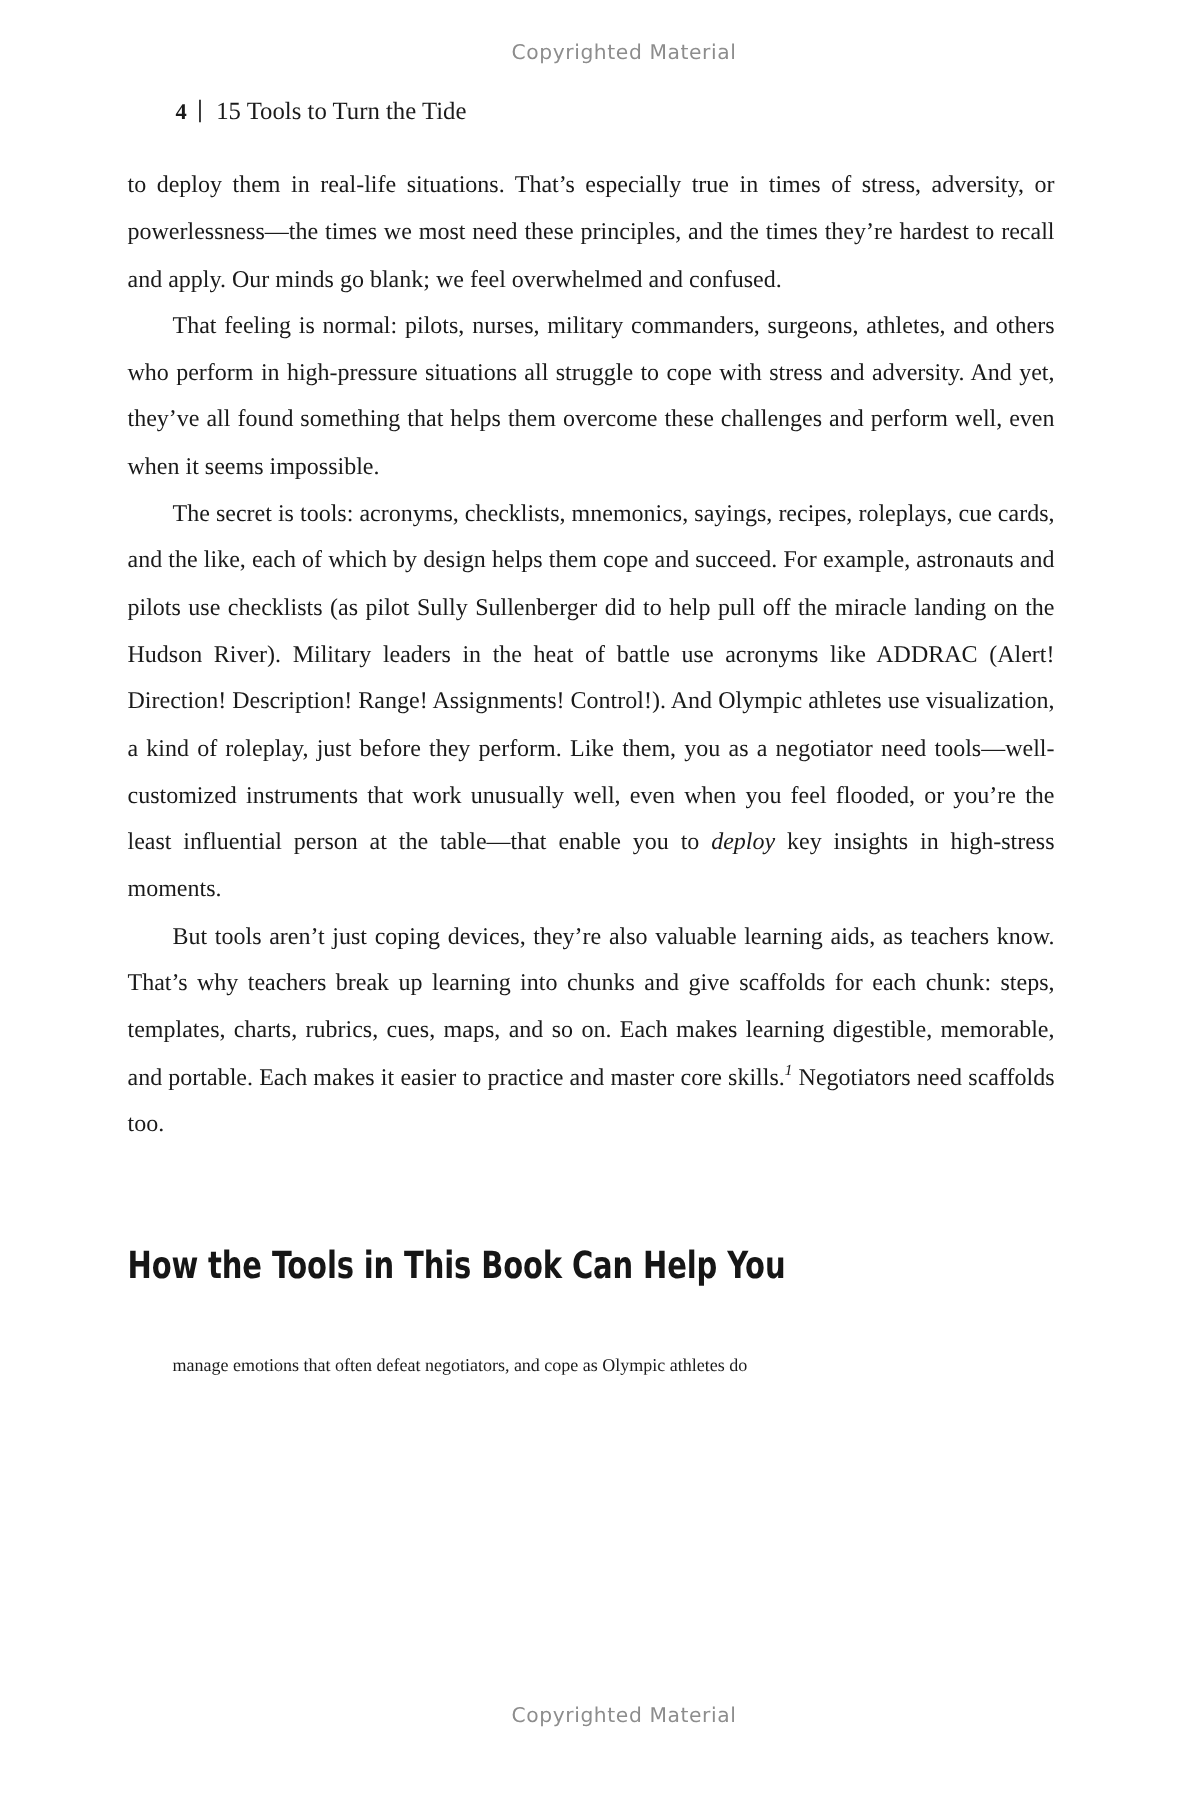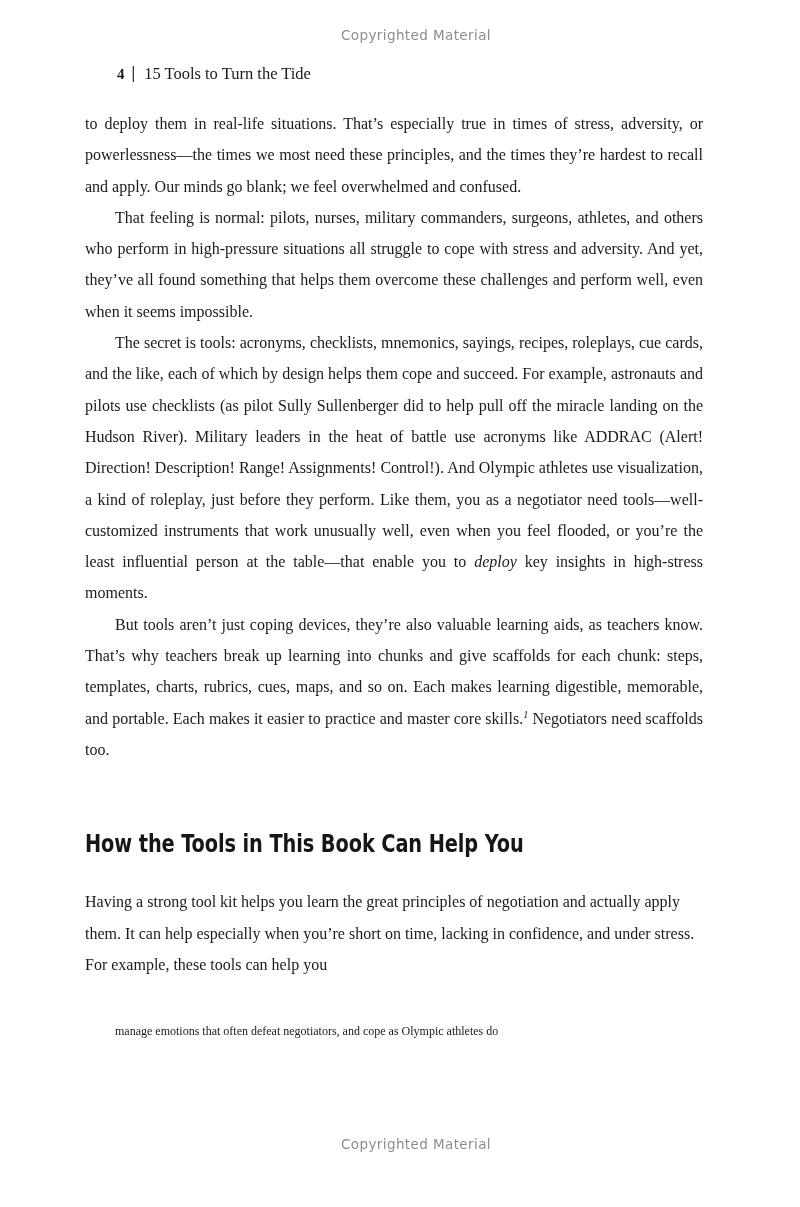--- a/index.html
+++ b/index.html
@@ -154,21 +154,20 @@
     <p class="body indent">That feeling is normal: pilots, nurses, military commanders, surgeons, athletes, and others who perform in high-pressure situations all struggle to cope with stress and adversity. And yet, they’ve all found something that helps them overcome these challenges and perform well, even when it seems impossible.</p>
 
     <p class="body indent"><span>The secret is tools: acronyms, checklists, mnemonics, sayings, recipes, roleplays, cue cards, and the like, each of which by design helps them cope and succeed. For example, astronauts and pilots use checklists (as pilot Sully Sullenberger did to help pull off the miracle landing on the Hudson River). Military leaders in the heat of battle use acronyms like ADDRAC (Alert! Direction! Description! Range! Assignments! Control!). And Olympic athletes use visualization, a kind of roleplay, just before they perform. Like them, you as a negotiator need tools—well-customized instruments that work unusually well, even when you feel flooded, or you’re the least influential person at the table—that enable you to </span><em>deploy</em><span> key insights in high-stress moments.</span></p>
 
     <p class="body indent"><span>But tools aren’t just coping devices, they’re also valuable learning aids, as teachers know. That’s why teachers break up learning into chunks and give scaffolds for each chunk: steps, templates, charts, rubrics, cues, maps, and so on. Each makes learning digestible, memorable, and portable. Each makes it easier to practice and master core skills.</span><sup class="fn">1</sup><span> Negotiators need scaffolds too.</span></p>
 
     <div class="heading-block">
       <h2 class="section-heading">How the Tools in This Book Can Help You</h2>
     </div>
 
-    <p class="body last-flush">Having a strong tool kit helps you learn the great principles of negotiation and actually apply them. It can help especially when you’re short on time, lacking in confidence, and under stress. For example, these tools can help you</p>
 
     <div class="extract">
       <p class="extract-item">manage emotions that often defeat negotiators, and cope as Olympic athletes do</p>
     </div>
 
   </div>
 
   <div class="watermark watermark-bottom">Copyrighted Material</div>
 
 </div>

